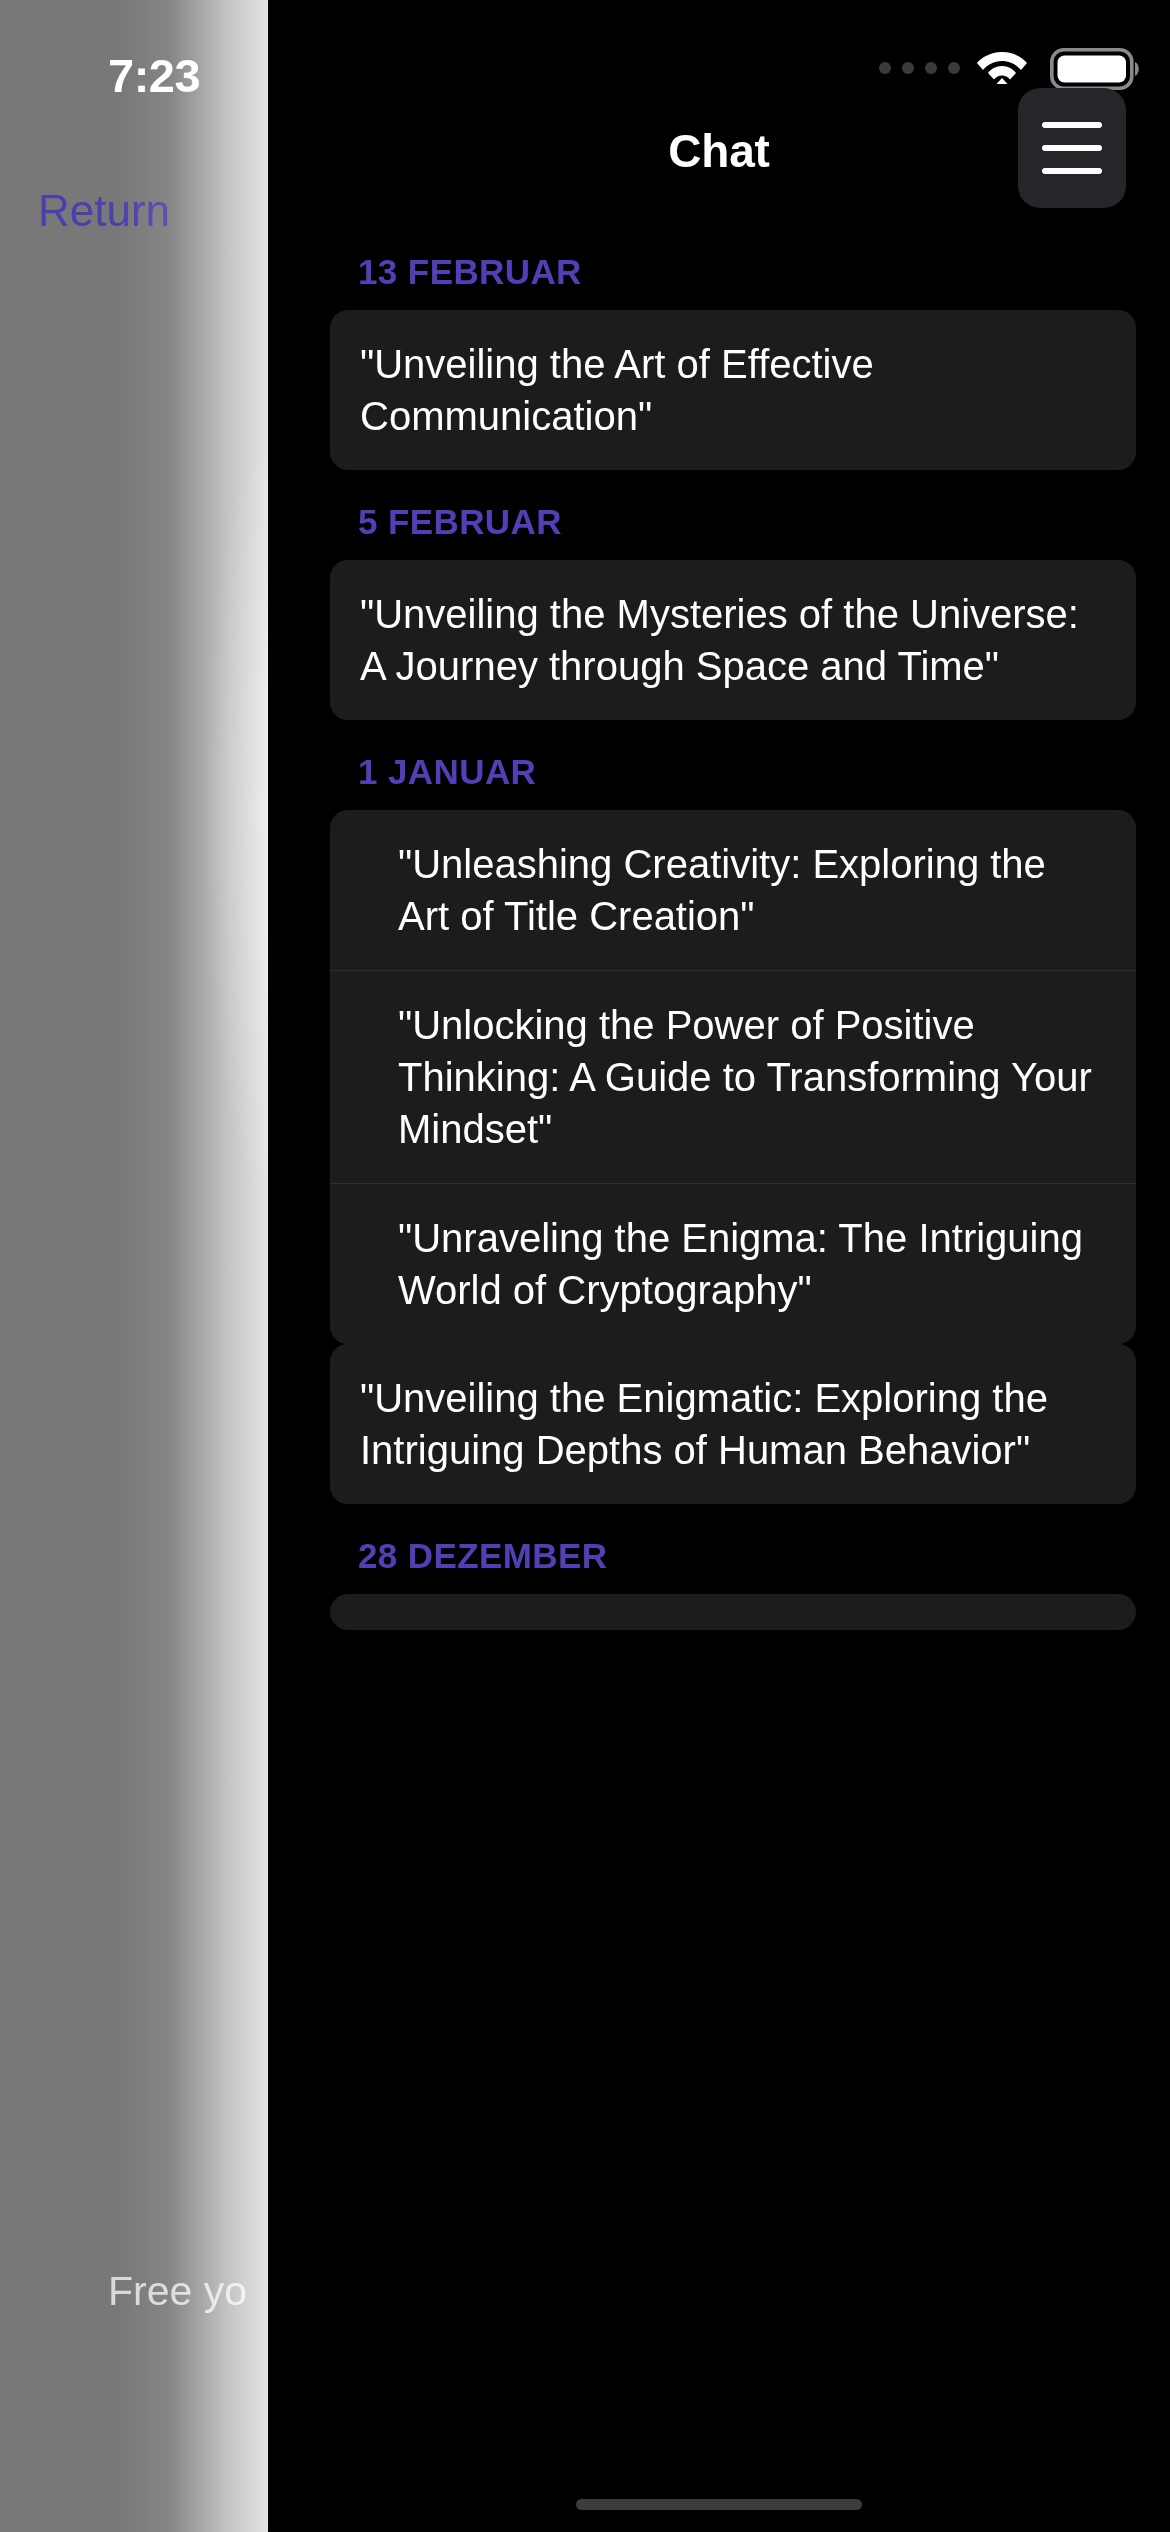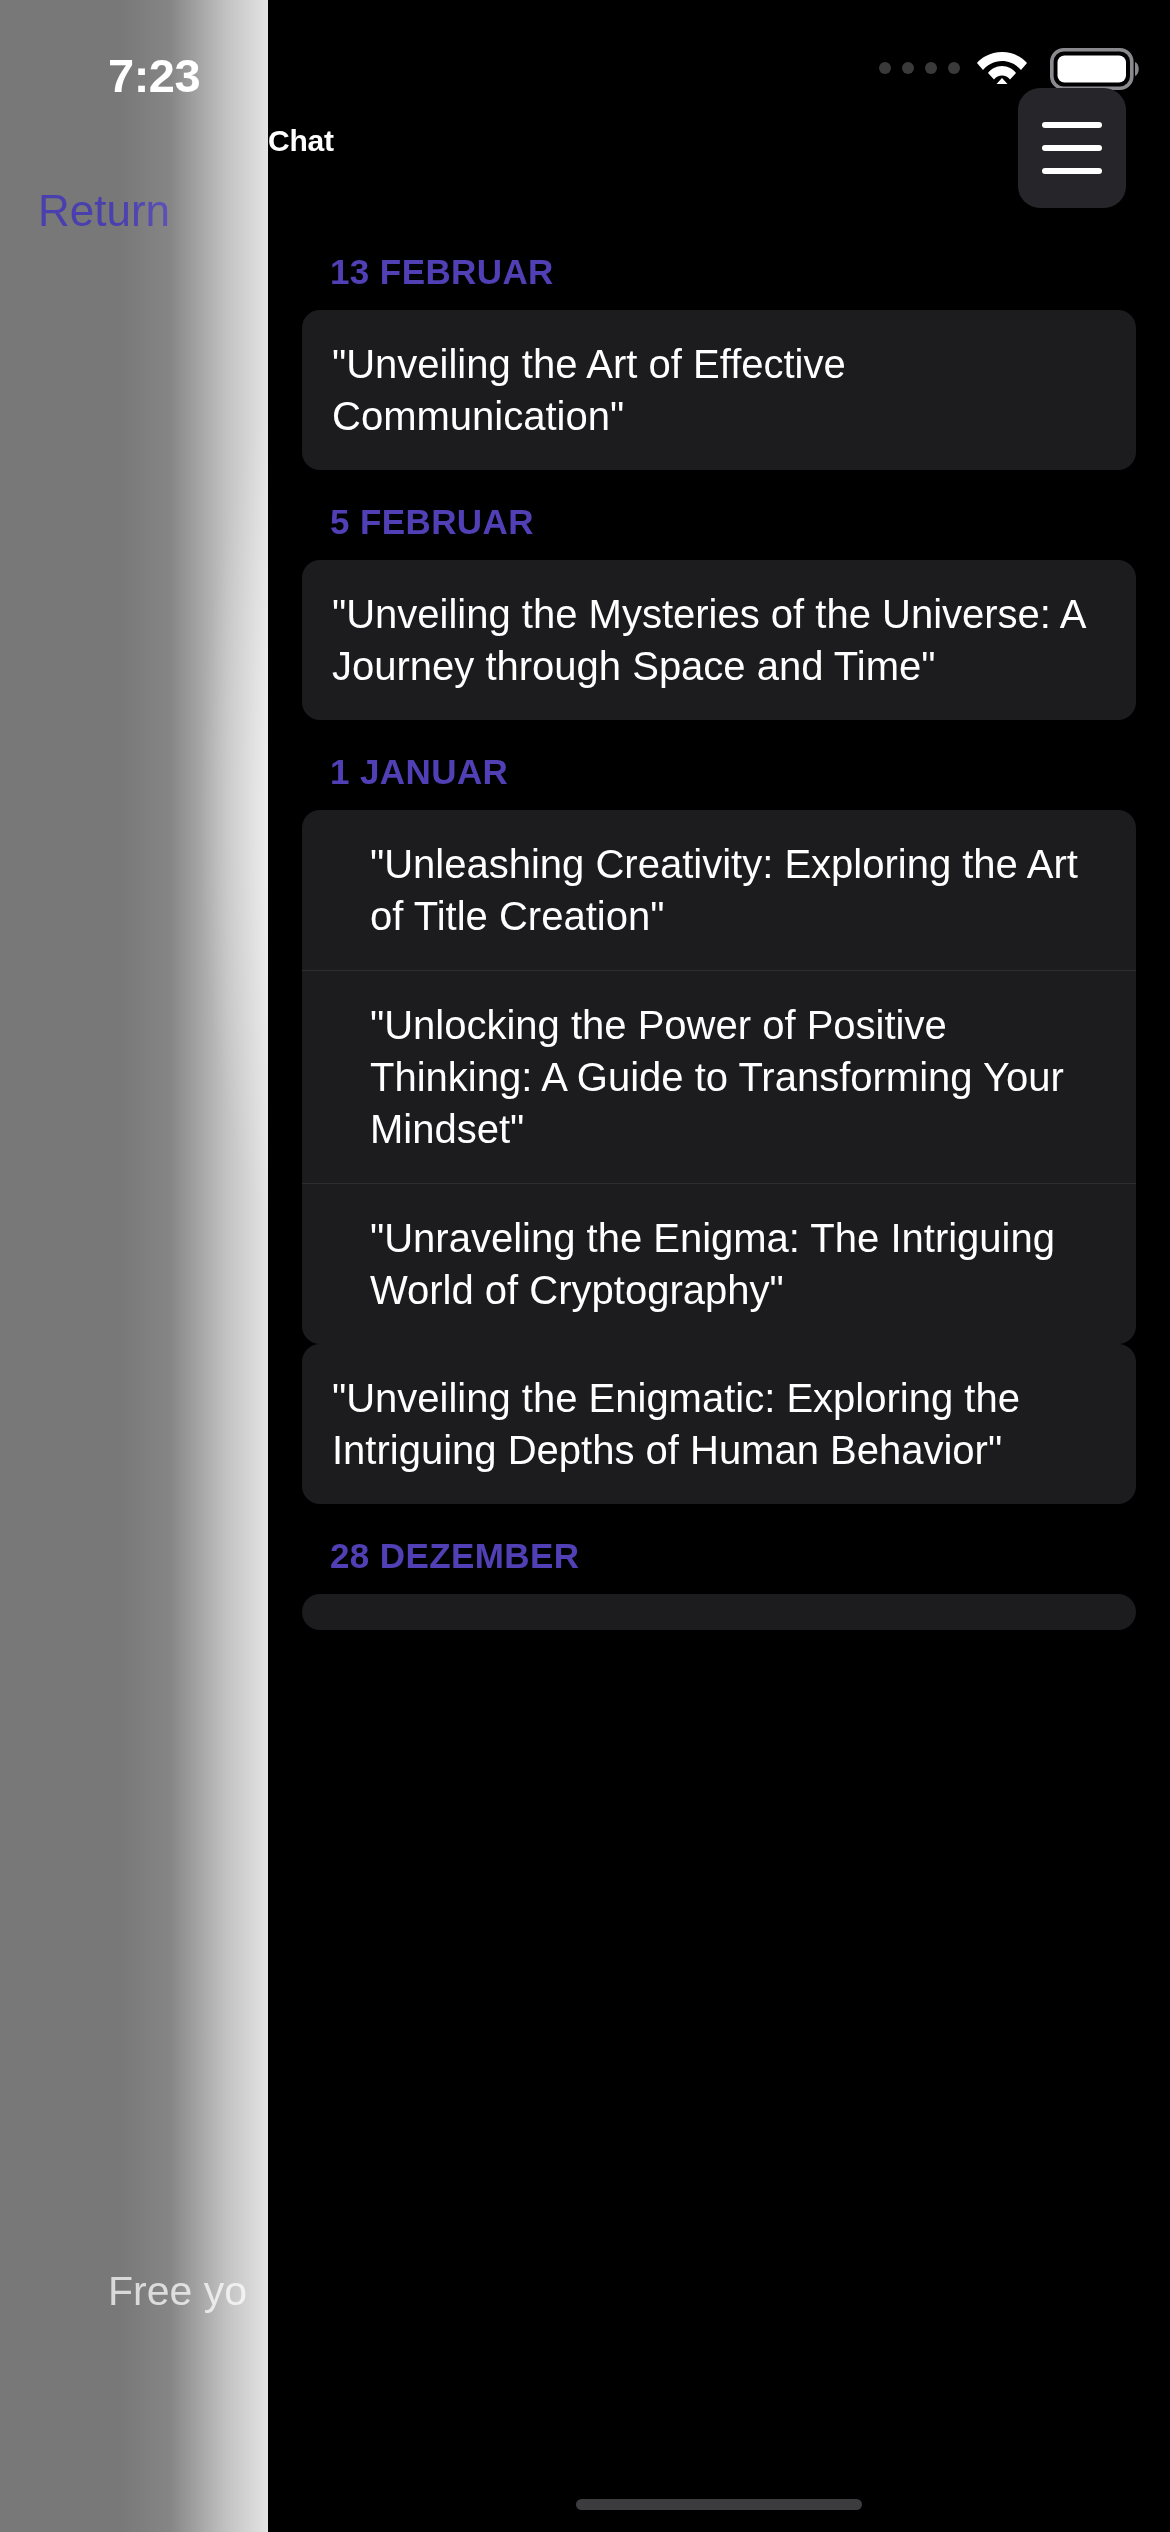--- a/index.html
+++ b/index.html
@@ -51,37 +51,37 @@
     position:absolute; left:0; top:0; width:902px; height:100px;
   }
   #cell-dots { position:absolute; right:210px; top:62px; display:flex; gap:11px; }
   #cell-dots i { display:block; width:12px; height:12px; border-radius:50%; background:#3A3A3A; }
   #wifi-icon { position:absolute; right:141px; top:45px; width:54px; height:40px; }
   #battery-icon { position:absolute; right:28px; top:48px; width:92px; height:42px; }
 
   
   #navbar { position:absolute; left:0; top:100px; width:902px; height:120px; }
   #nav-title {
-    position:absolute; left:0; top:24px; width:902px; 
-    font-size:30px; font-weight:700; color:#fff; letter-spacing:-0.2px;
+    position:absolute; left:0; top:24px; width:902px; text-align:center;
+    font-size:46px; font-weight:700; color:#fff; letter-spacing:-0.2px;
   }
   #menu-button {
     position:absolute; right:44px; top:-12px;
     width:108px; height:120px; border-radius:22px;
     background:#26262A; border:none; cursor:pointer;
     display:flex; flex-direction:column; align-items:center; justify-content:center; gap:17px;
   }
   #menu-button span { display:block; width:60px; height:6px; border-radius:3px; background:#fff; }
 
   
   #content {
     position:absolute; left:0; top:220px; width:902px; height:2312px;
     overflow:hidden;
   }
-  .day-group { padding:0 34px 0 34px; }
+  .day-group { padding:0 34px 0 34px;margin-left:28px; }
   .day-header {
     font-size:35px; font-weight:700; color:#5140B5;
     letter-spacing:0.4px; padding:32px 0 18px 28px;
   }
   .card {
     background:#1C1C1E; border-radius:18px; overflow:hidden;
   }
   .card-row {
     padding:28px 34px 28px 30px;
   }

